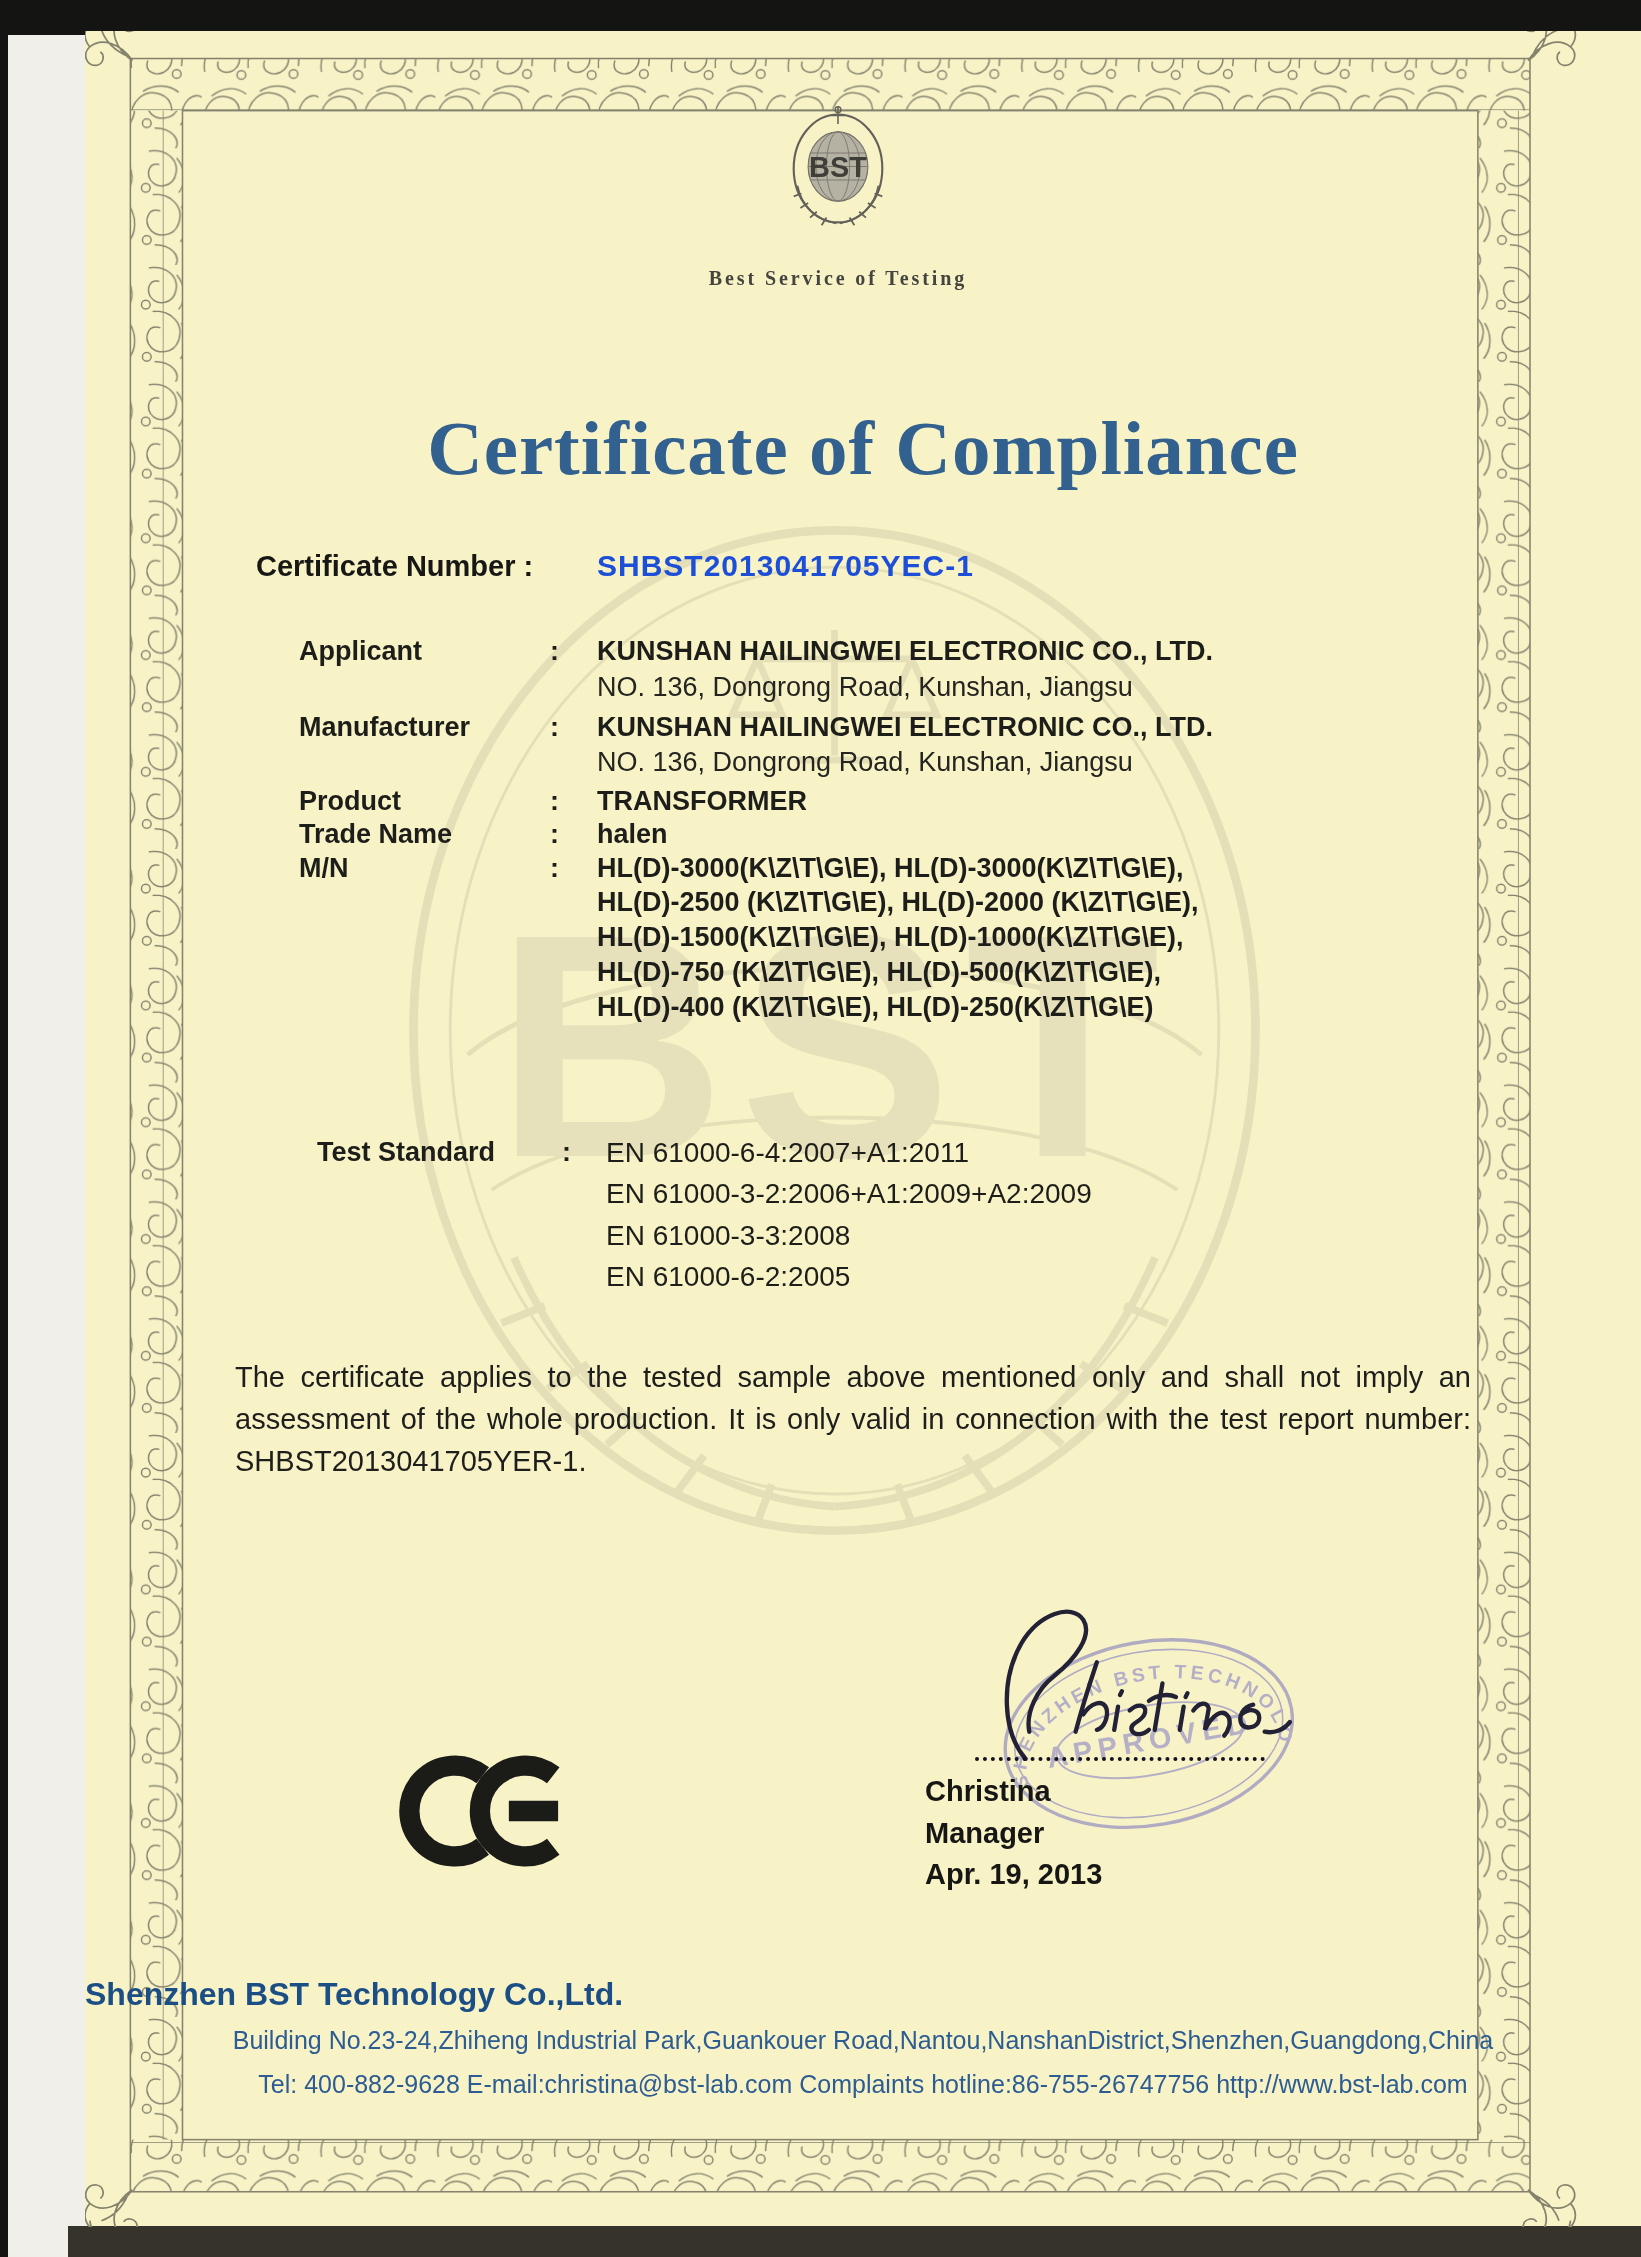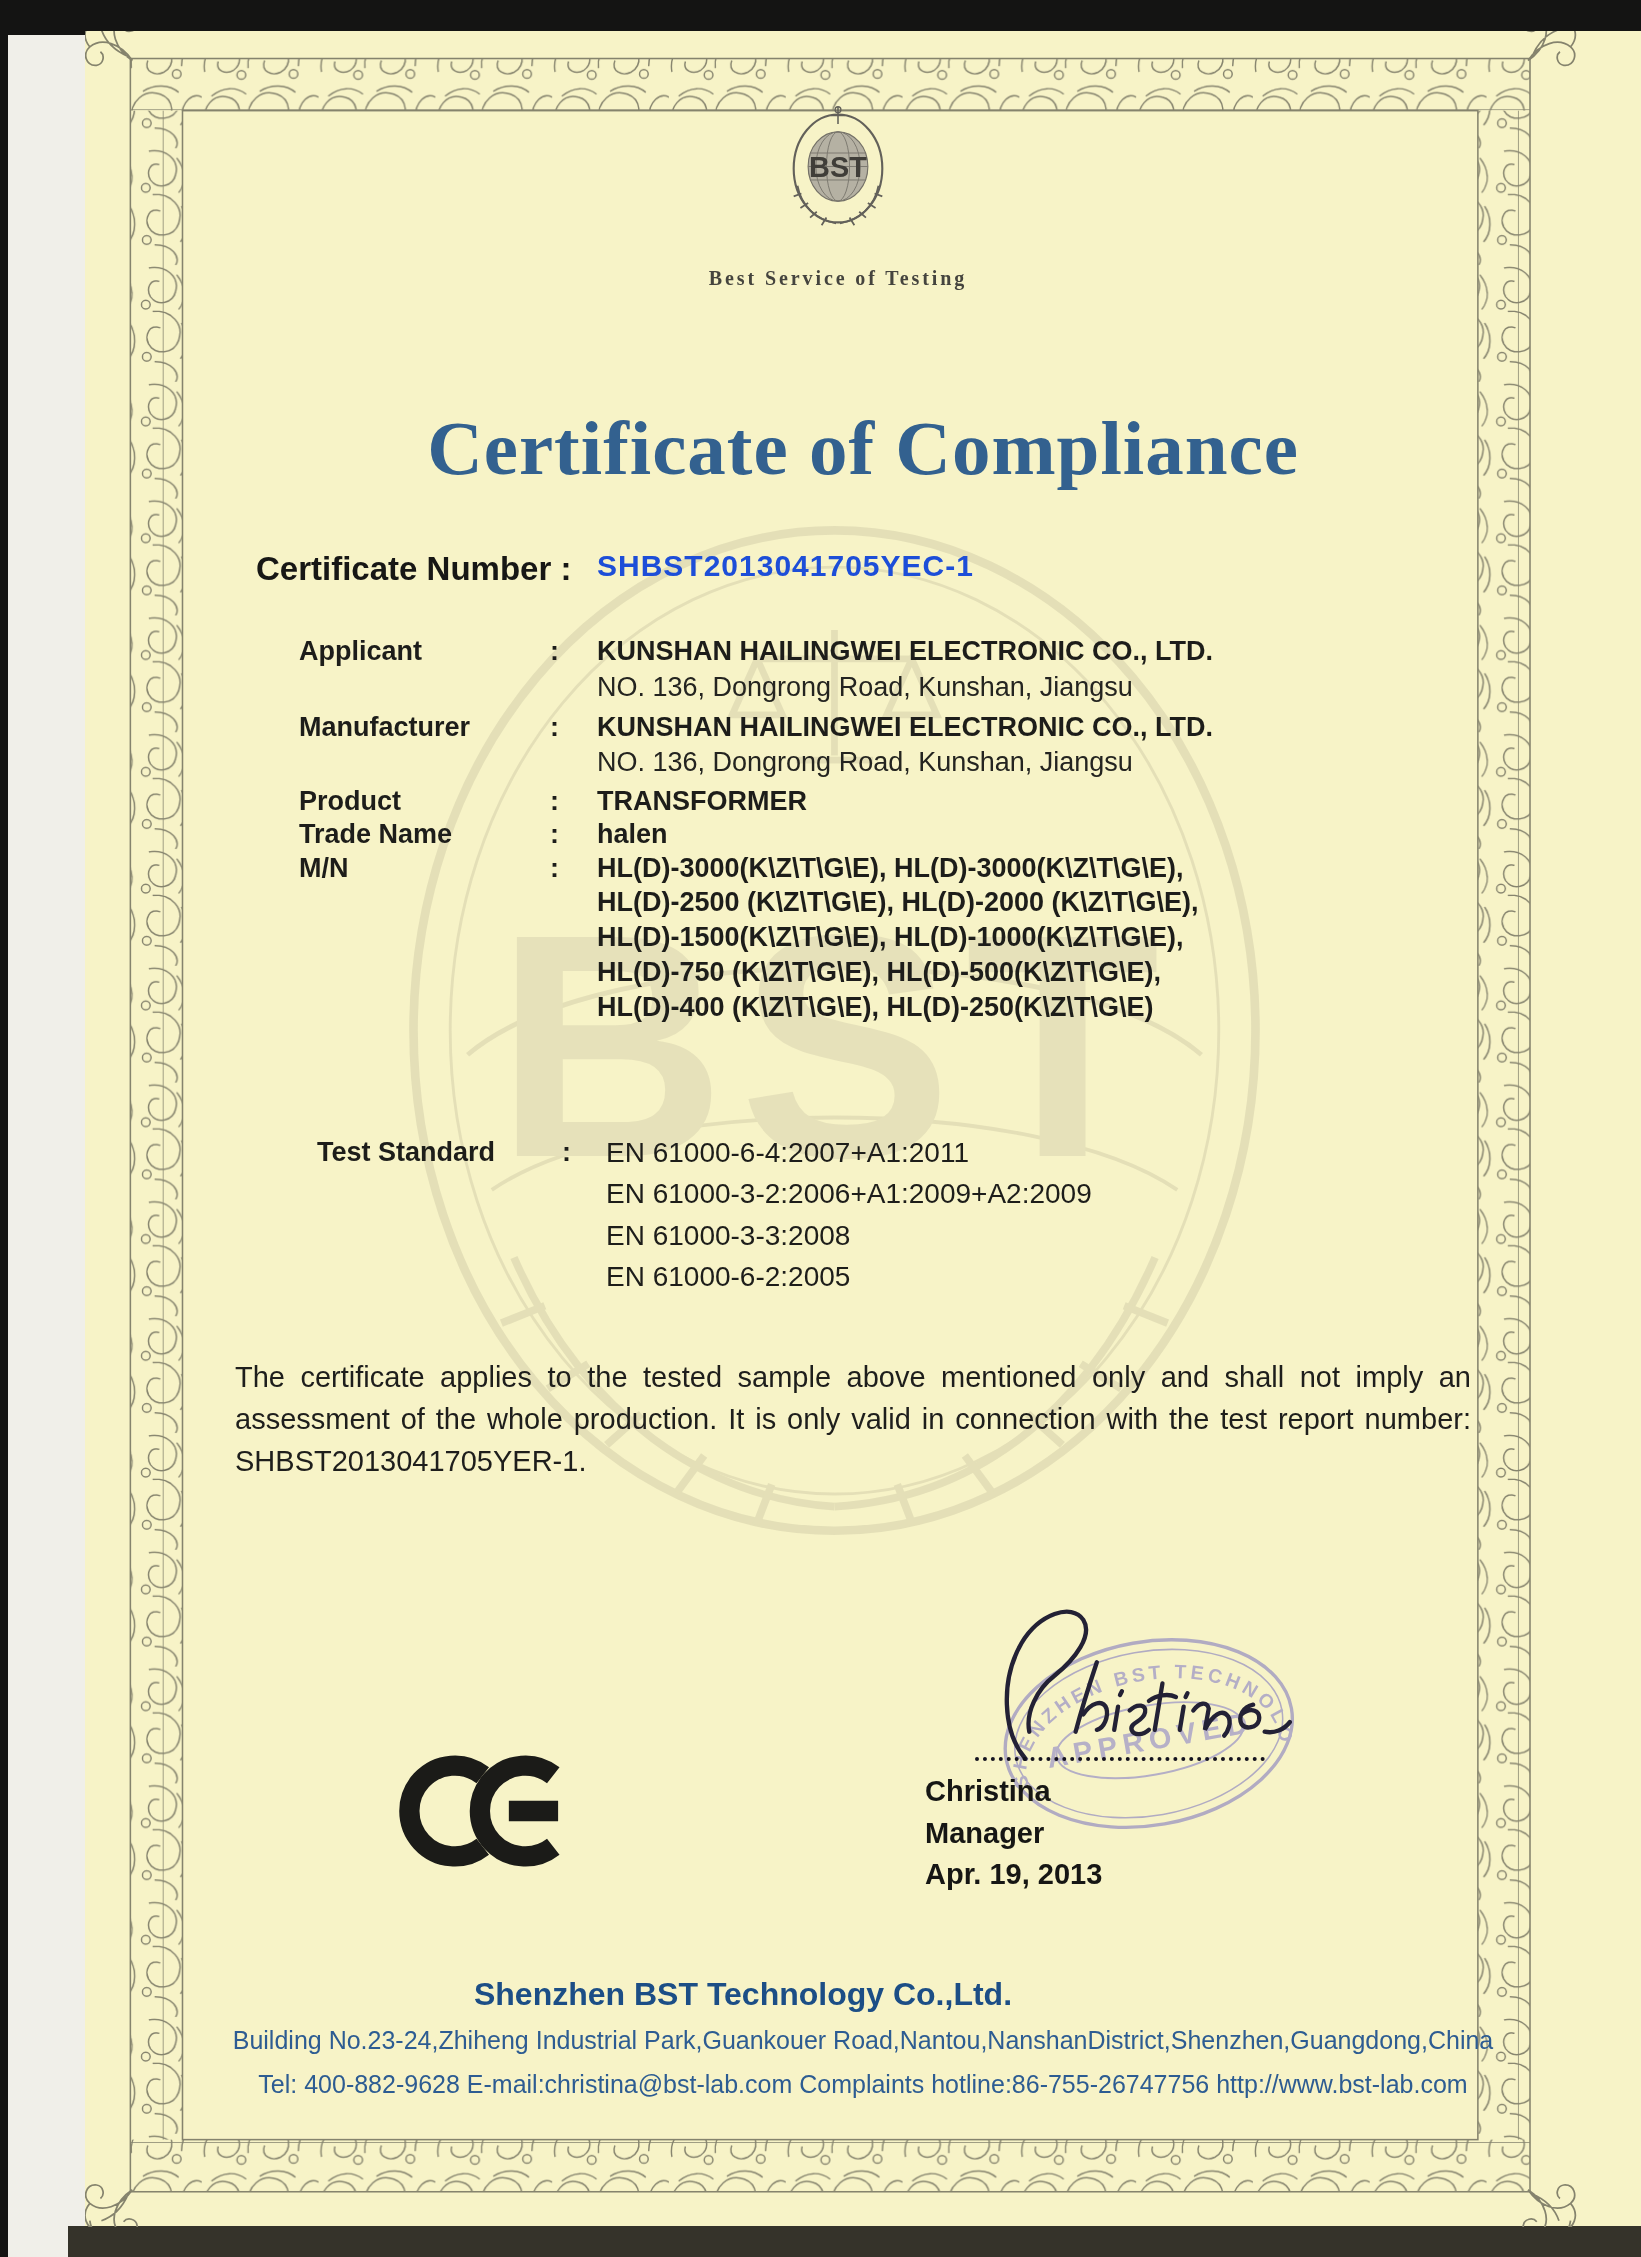--- a/index.html
+++ b/index.html
@@ -15,30 +15,30 @@
   .tagline{left:0;top:236px;width:1506px;text-align:center;
            font-family:"Liberation Serif",serif;font-weight:bold;font-size:20px;
            letter-spacing:2.9px;color:#45443e;}
   .title{left:0;top:373px;width:1556px;text-align:center;
          font-family:"Liberation Serif",serif;font-weight:bold;font-size:77px;
          color:#33618f;letter-spacing:1px;}
   .lbl{font-weight:bold;font-size:27px;color:#1d1d1a;}
   .colon{font-weight:bold;font-size:27px;color:#1d1d1a;}
   .valb{font-weight:bold;font-size:27px;color:#1d1d1a;}
   .valr{font-weight:normal;font-size:27px;color:#242420;}
-  .certlbl{font-weight:bold;font-size:33px;color:#171715;}
+  .certlbl{font-weight:bold;font-size:29px;color:#171715;}
   .certval{font-weight:bold;font-size:30px;color:#1d4ed8;letter-spacing:1px;}
   .tsval{font-weight:normal;font-size:28px;color:#1d1d1a;}
   .paras{position:absolute;left:150px;top:1325px;width:1236px;z-index:2;}
   .paras p{margin:0;font-size:29px;line-height:42px;color:#1e1e1c;text-align:justify;white-space:normal;}
   .signame{font-weight:bold;font-size:29px;color:#161614;}
   .sigblock{left:840px;width:386px;}
   .dotline{position:absolute;left:890px;top:1680px;width:290px;height:46px;
            border-bottom:4.8px dotted #15131f;z-index:3;}
-  .footco{left:0;top:1945px;width:1316px;text-align:center;font-weight:bold;
+  .footco{left:0;top:1945px;width:1316px;text-align:left;font-weight:bold;
           font-size:32px;color:#1c4e86;}
   .footline{left:0;width:1556px;text-align:center;font-size:25px;color:#2d5c92;}
 </style>
 </head>
 <body>
 
 <div id="page">
   <div id="left-strip"></div>
   <div id="paper">
 

